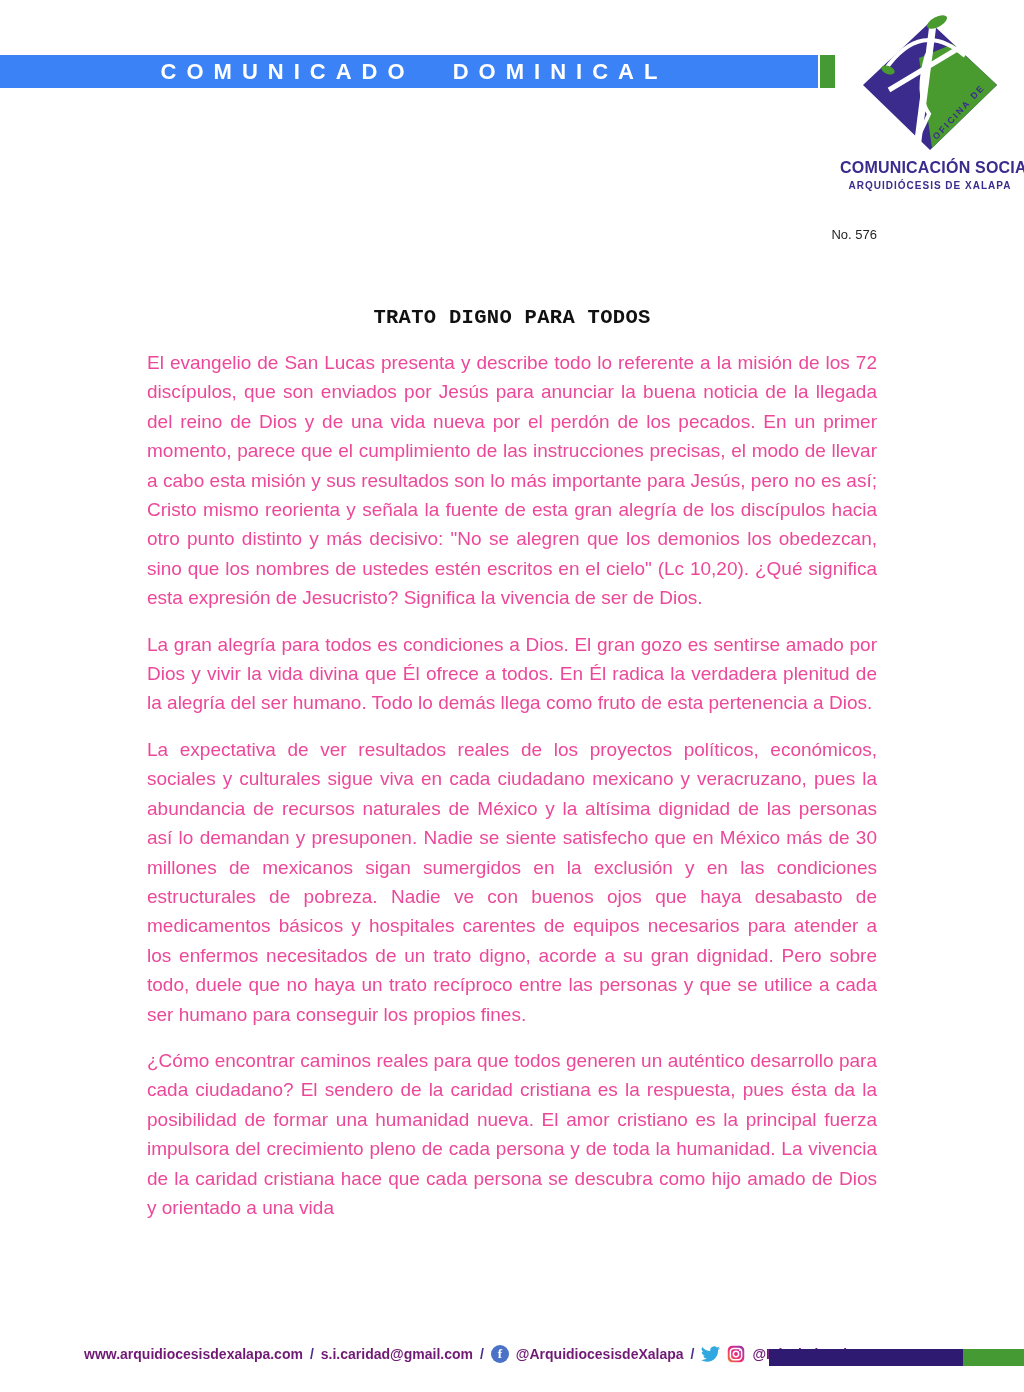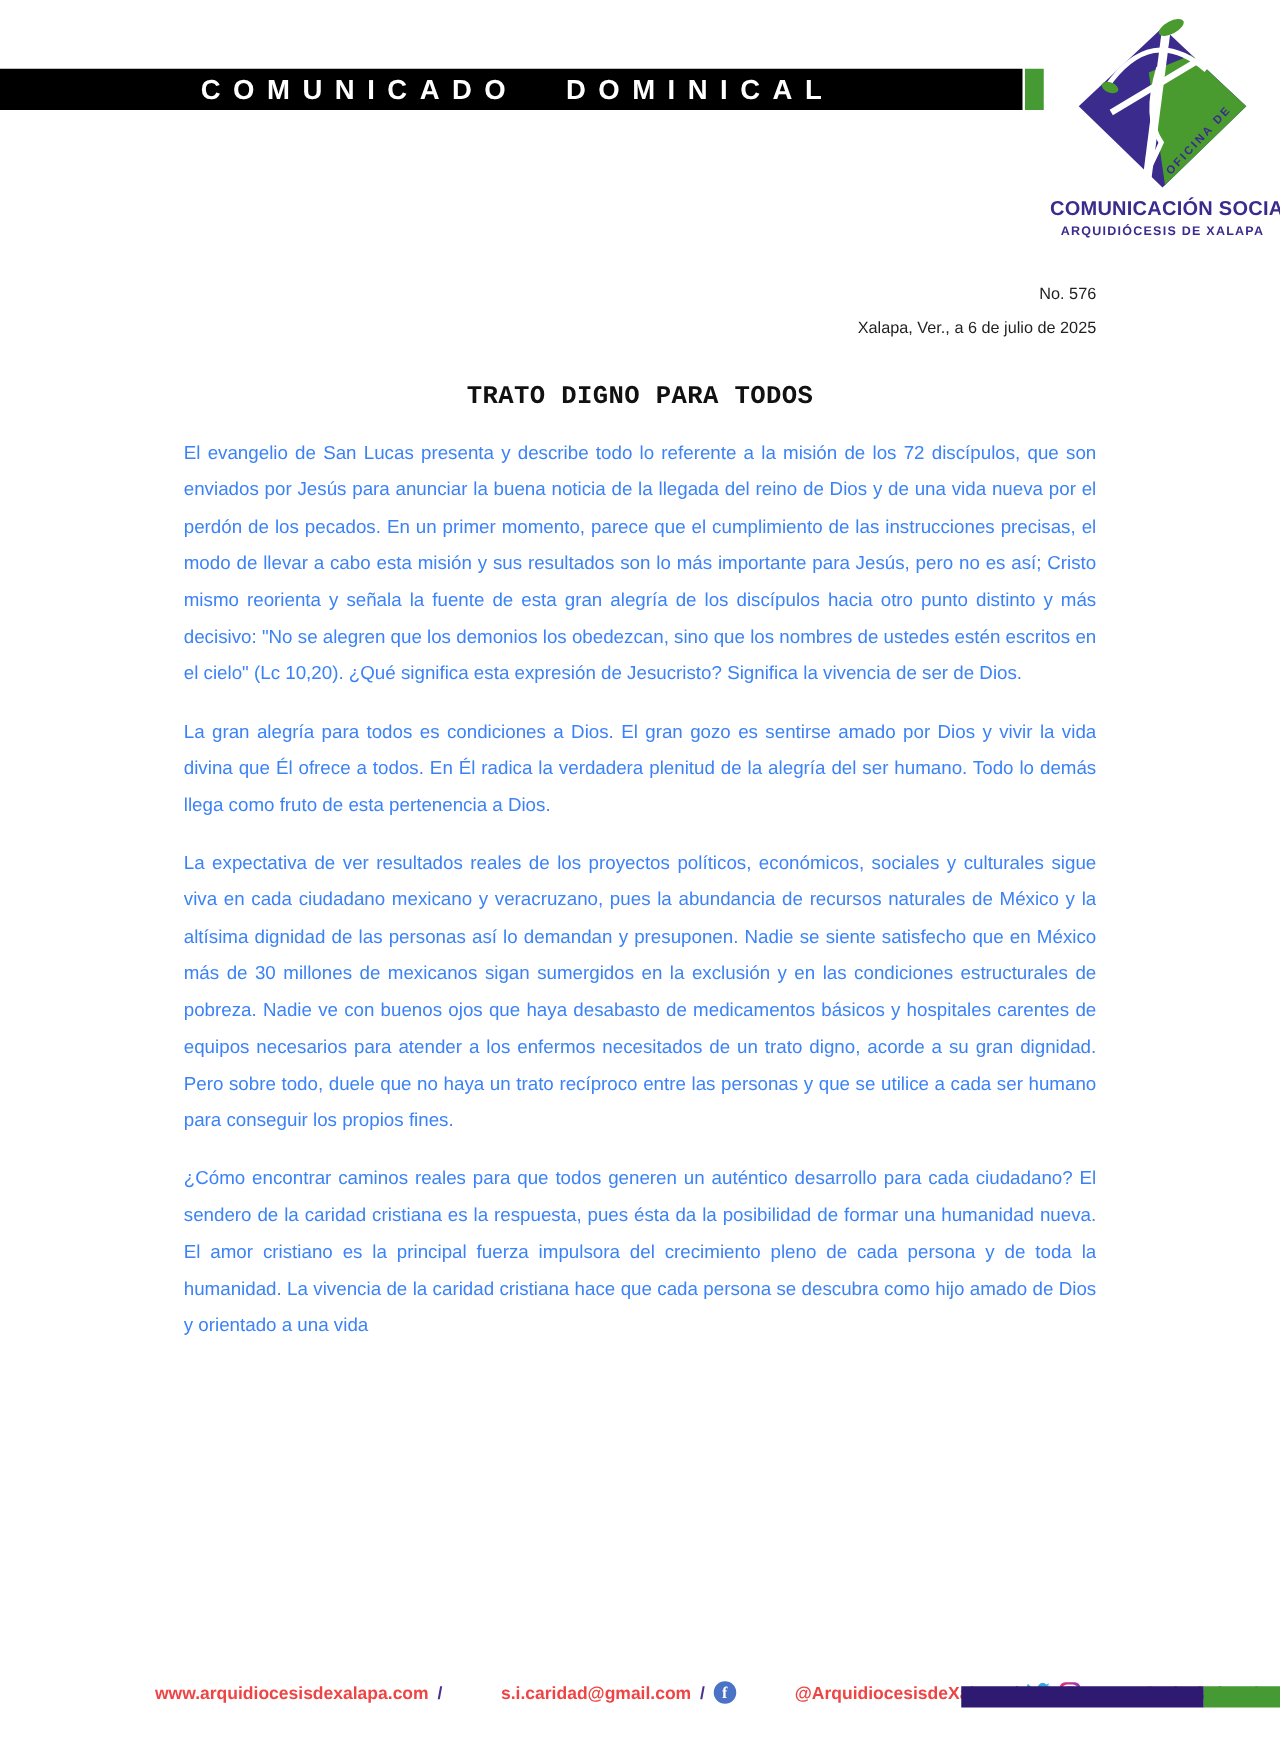--- a/index.html
+++ b/index.html
@@ -11,21 +11,21 @@
     background: #ffffff;
     font-family: "Liberation Sans", sans-serif;
     overflow: hidden;
   }
 
   
   .banner {
     position: absolute;
     left: 0; top: 55px;
     width: 818px; height: 33px;
-    background: #000000;
+    background: #3b82f6;
     display: flex; align-items: center; justify-content: center;
   }
   .banner-text {
     color: #ffffff;
     font-size: 22px;
     font-weight: bold;
     letter-spacing: 10px;
     word-spacing: 22px;
     padding-left: 10px;
     white-space: nowrap;
@@ -85,40 +85,40 @@
     font-family: Liberation Mono, monospace;
   }
 
   
   .body-text {
     position: absolute;
     left: 147px; top: 348px;
     width: 730px;
     height: 990px;
     overflow: hidden;
-    font-size: 15px;
+    font-size: 19px;
     line-height: 29.4px;
-    color: #3b82f6;
+    color: #ec4899;
     text-align: justify;
   }
   .body-text p { margin-bottom: 17px; }
 
   
   .footer-line {
     position: absolute;
     left: 84px; top: 1342px;
     height: 24px;
     display: flex; align-items: center;
     gap: 7px;
     color: #4b2f90;
     font-size: 14px;
     font-weight: bold;
     white-space: nowrap;
   }
-  .footer-line a { color: #ef4444; text-decoration: none; cursor: pointer; margin-left: 40px; }
+  .footer-line a { color: #701a75; text-decoration: none; cursor: pointer; }
   .icon { display: inline-flex; align-items: center; justify-content: center; }
   .fb-badge {
     width: 18px; height: 18px;
     border-radius: 50%;
     background: #4a72c7;
     color: #ffffff;
     font-size: 13px;
     font-weight: bold;
     display: inline-flex; align-items: center; justify-content: center;
     font-family: "Liberation Serif", serif;
@@ -162,21 +162,20 @@
       <ellipse cx="33" cy="56" rx="7" ry="4" fill="#4a9b2f" transform="rotate(22 33 56)"></ellipse>
 
       <text x="106" y="100" transform="rotate(-47 106 100)" text-anchor="middle" font-family="Liberation Sans, sans-serif" font-size="9" font-weight="bold" letter-spacing="2" fill="#3a2b8c">OFICINA DE</text>
     </svg>
     <div class="logo-title">COMUNICACIÓN SOCIAL</div>
     <div class="logo-subtitle">ARQUIDIÓCESIS DE XALAPA</div>
   </div>
 
   <div class="meta">
     <div>No. 576</div>
-    <div>Xalapa, Ver., a 6 de julio de 2025</div>
   </div>
 
   <h1 class="doc-title">TRATO DIGNO PARA TODOS</h1>
 
   <main class="body-text">
     <p>El evangelio de San Lucas presenta y describe todo lo referente a la misión de los 72 discípulos,  que son enviados por Jesús para anunciar la buena noticia de la llegada del reino de Dios y de una vida nueva por el perdón de los pecados. En un primer momento, parece que el cumplimiento de las instrucciones precisas, el modo de llevar a cabo esta misión y sus resultados son lo más importante para Jesús, pero no es así; Cristo mismo reorienta y señala la fuente de esta gran alegría de los discípulos hacia otro punto distinto y más decisivo: "No se alegren que los demonios los obedezcan, sino que los nombres de ustedes estén escritos en el cielo" (Lc 10,20). ¿Qué significa esta expresión de Jesucristo? Significa la vivencia de ser de Dios.</p>
     <p>La gran alegría para todos es condiciones a Dios. El gran gozo es sentirse amado por Dios y vivir la vida divina que Él ofrece a todos. En Él radica la verdadera plenitud de la alegría del ser humano. Todo lo demás llega como fruto de esta pertenencia a Dios.</p>
     <p>La expectativa de ver resultados reales de los proyectos políticos, económicos, sociales y culturales sigue viva en cada ciudadano mexicano y veracruzano, pues la abundancia de recursos naturales de México y la altísima dignidad de las personas así lo demandan y presuponen. Nadie se siente satisfecho que en México más de 30 millones de mexicanos sigan sumergidos en la exclusión y en las condiciones estructurales de pobreza. Nadie ve con buenos ojos que haya desabasto de medicamentos básicos y hospitales carentes de equipos necesarios para atender a los enfermos necesitados de un trato digno, acorde a su gran dignidad. Pero sobre todo, duele que no haya un trato recíproco entre las personas y que se utilice a cada ser humano para conseguir los propios fines.</p>
     <p>¿Cómo encontrar caminos reales para que todos generen un auténtico desarrollo para cada ciudadano? El sendero de la caridad cristiana es la respuesta, pues ésta da la posibilidad de formar una humanidad nueva. El amor cristiano es la principal fuerza impulsora del crecimiento pleno de cada persona y de toda la humanidad. La vivencia de la caridad cristiana hace que cada persona se descubra como hijo amado de Dios y orientado a una vida</p>
   </main>

